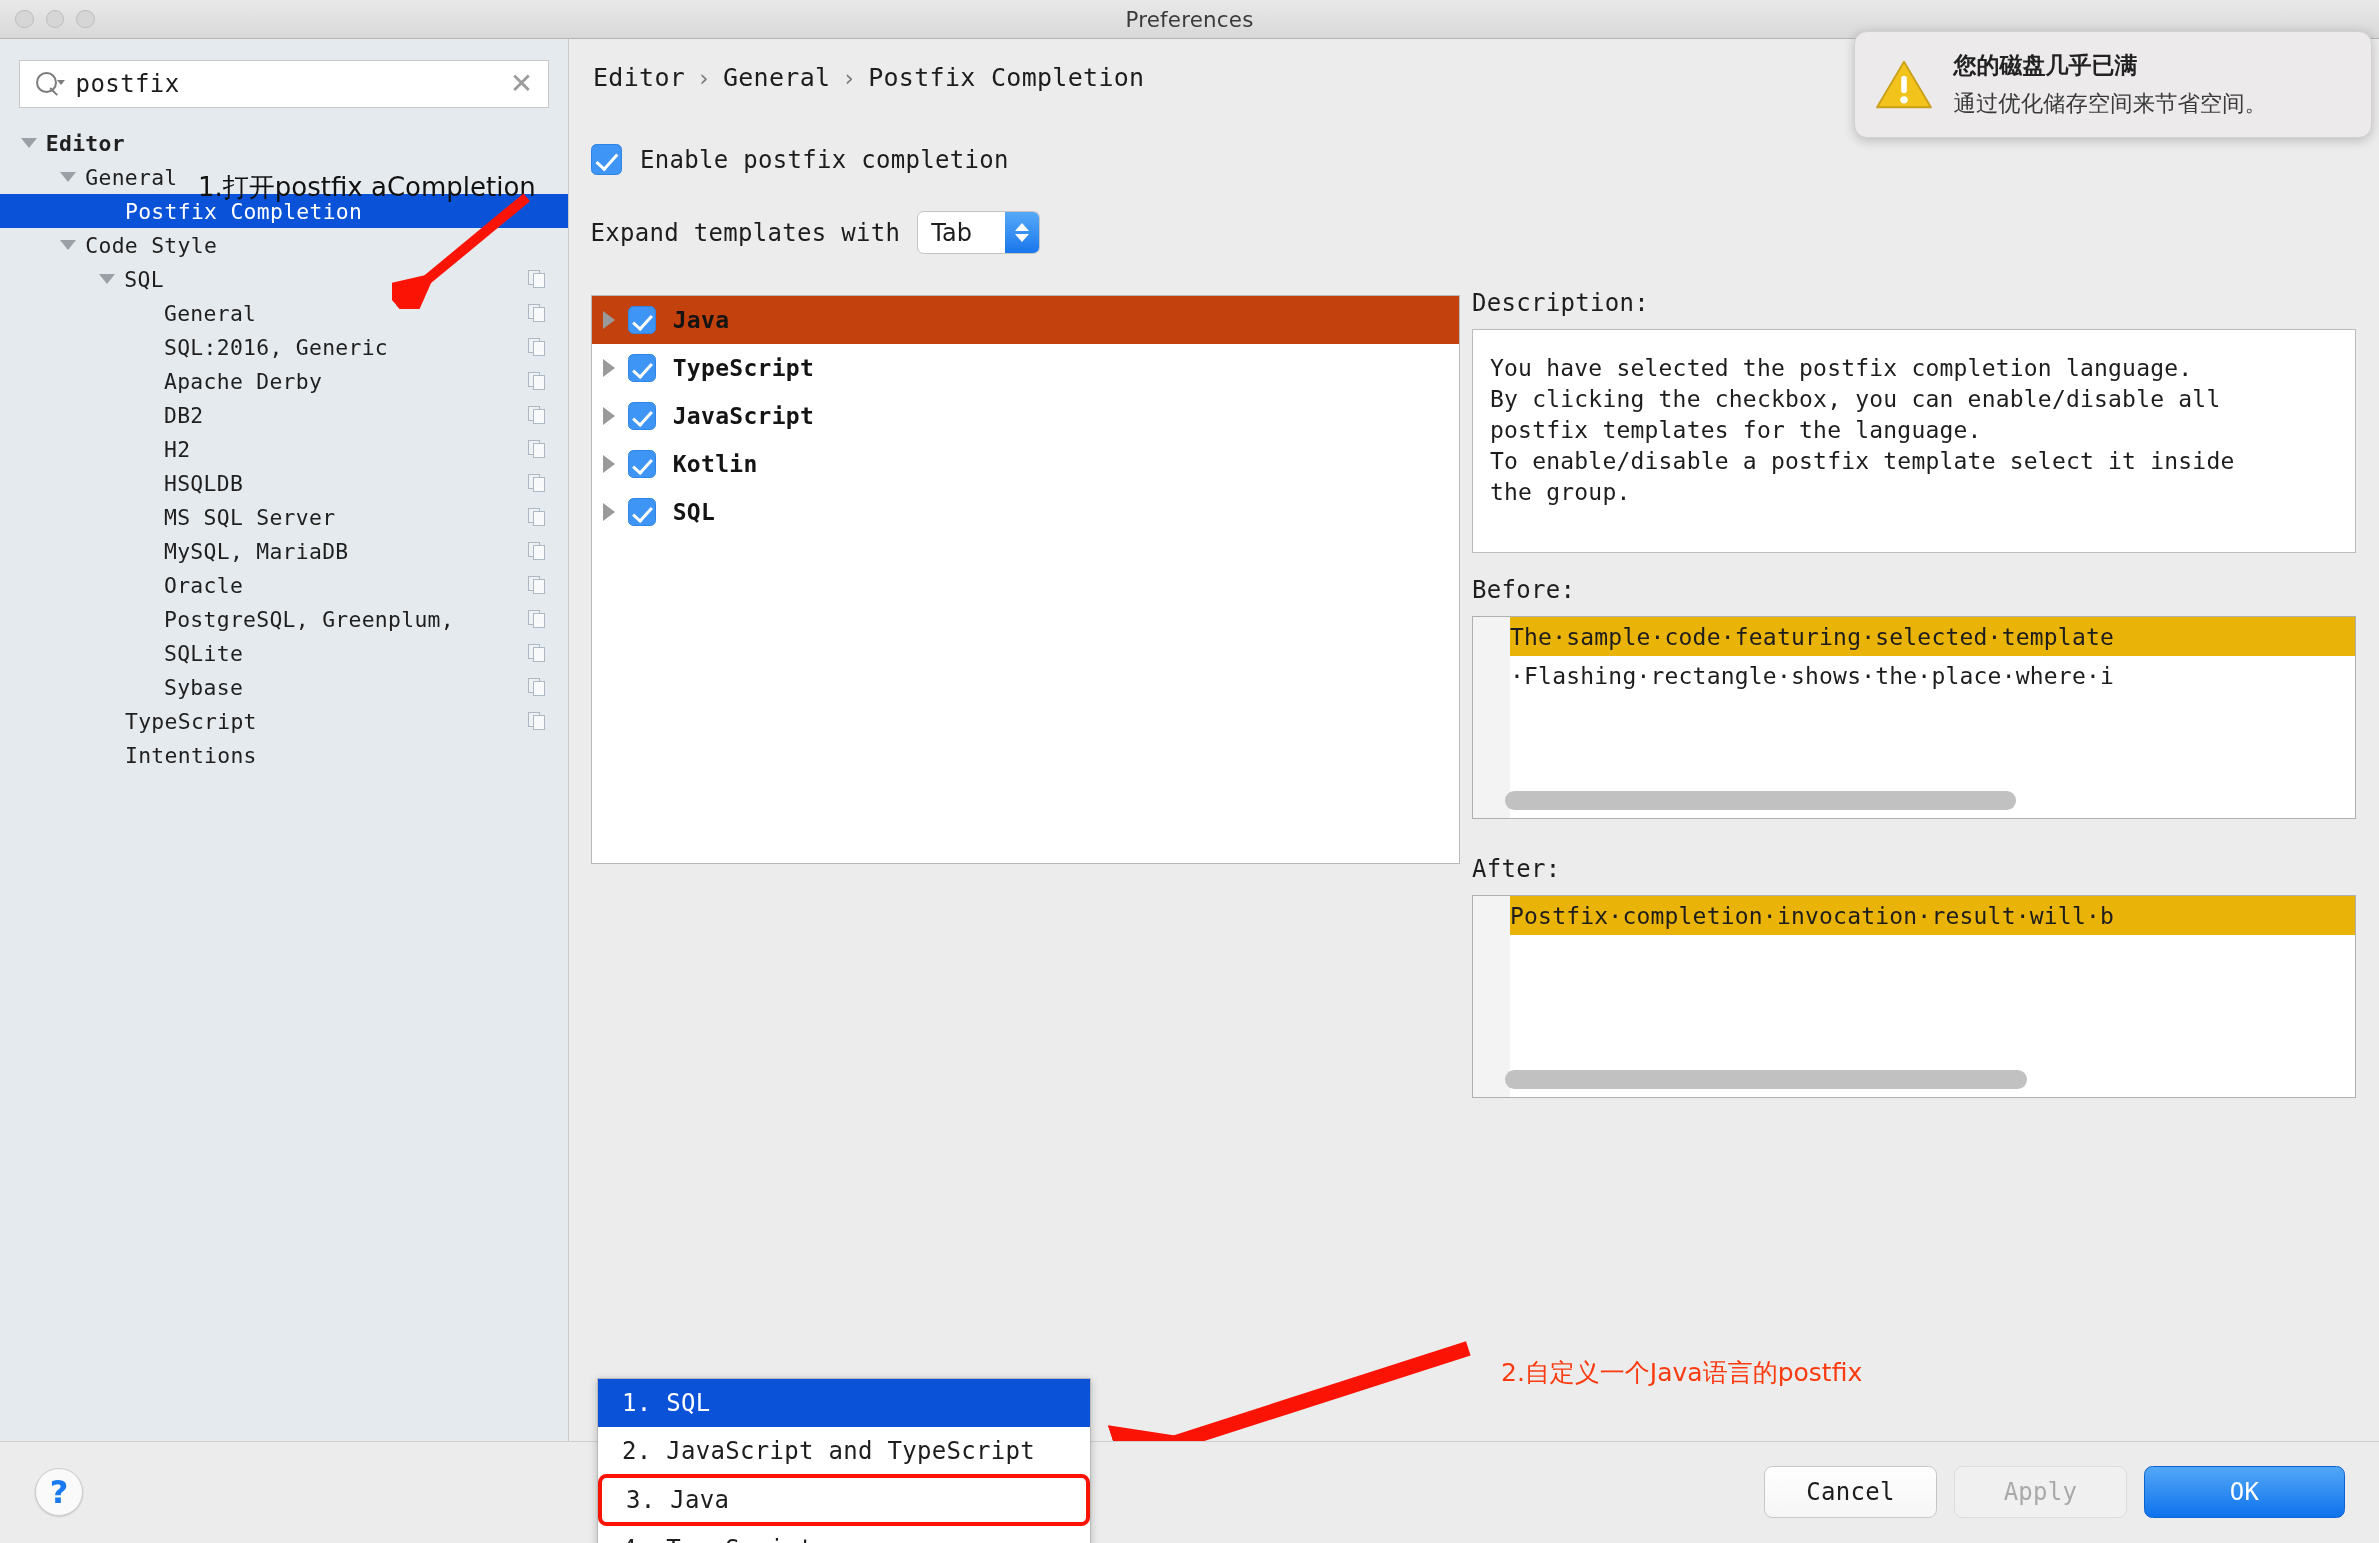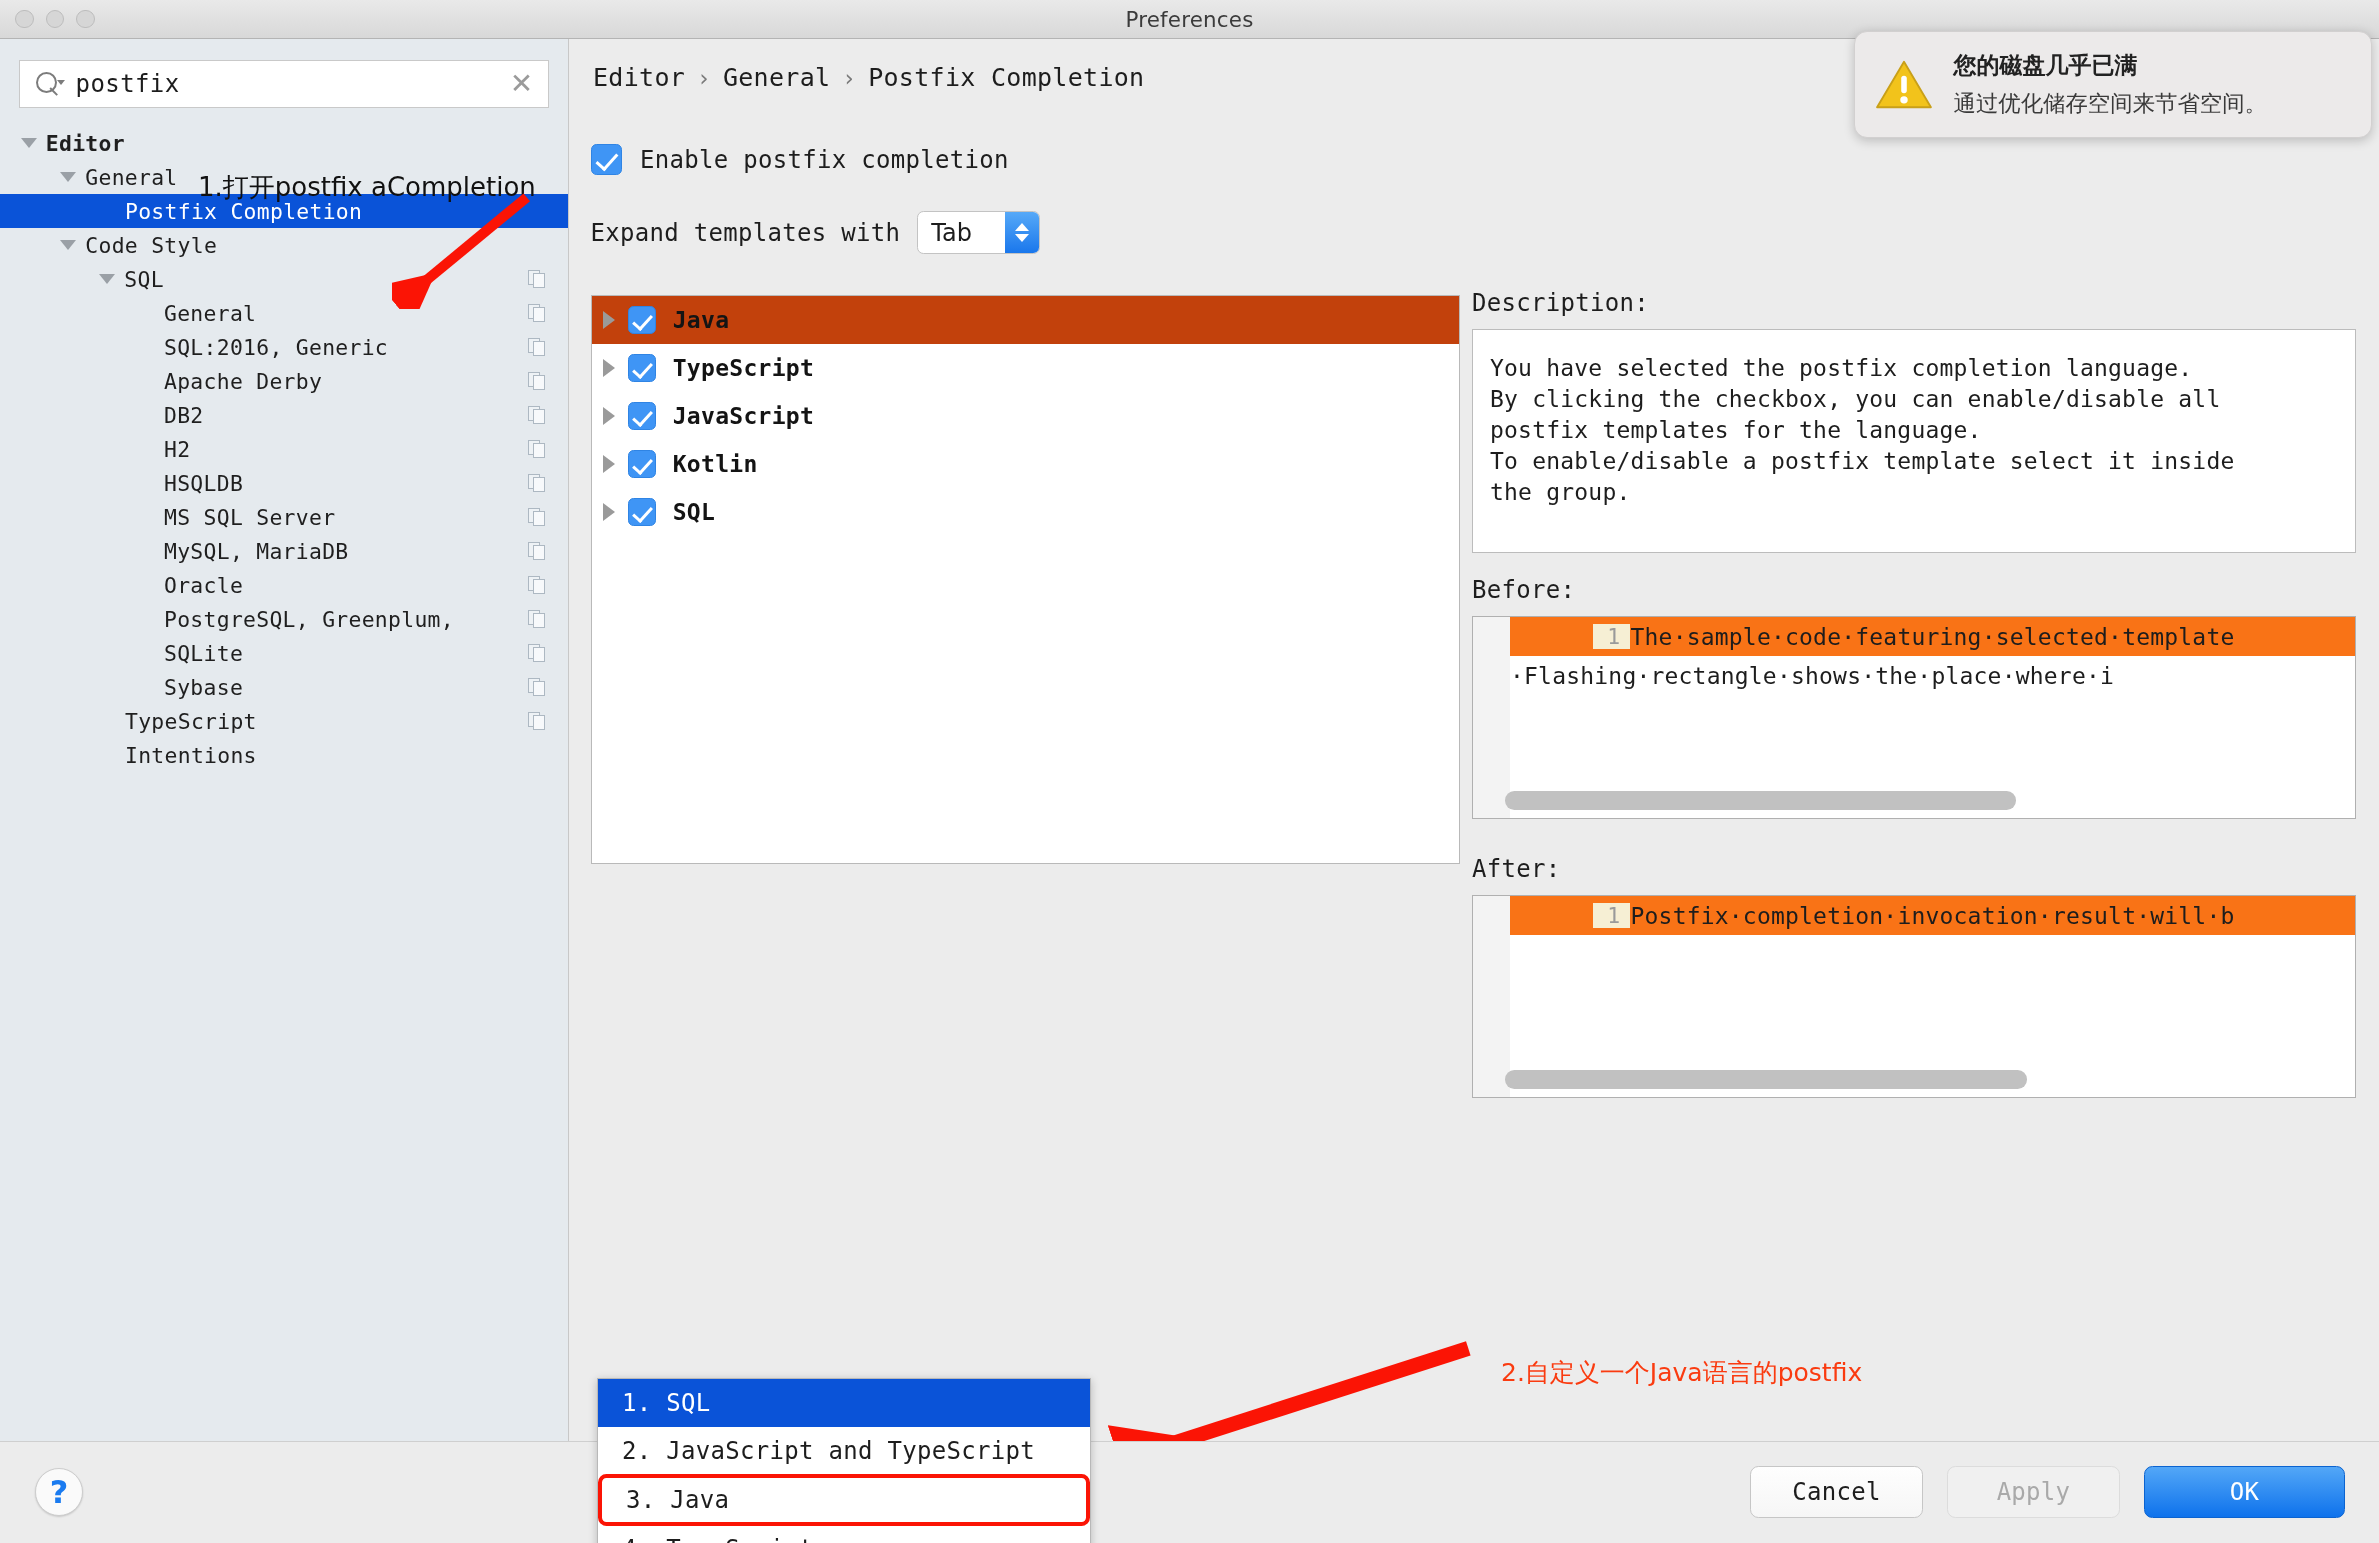--- a/index.html
+++ b/index.html
@@ -213,21 +213,21 @@
     width: 884px; height: 224px; background: #fff;
     border: 0.9px solid #bcbcbc; padding: 23px 17px;
   }
   .desc-line { font-size: 23px; line-height: 31px; color: #1d1d1d; letter-spacing: 0.2px; }
 
   .code-box {
     width: 884px; background: #fff; border: 0.9px solid #b0b0b0;
     position: relative; overflow: hidden;
   }
   .code-row { display: flex; align-items: center; height: 39px; }
-  .code-row.hl { background: #f97316; justify-content: center; }
+  .code-row.hl { background: #eab308; }
   .gutter {
     width: 37px; text-align: right; padding-right: 10.3px;
     font-size: 21.4px; color: #9a9a9a; flex: none;
   }
   .code-row.hl .gutter { background: #f6efd4; }
   .code-txt {
     font-size: 23px; color: #1d1d1d; white-space: nowrap; letter-spacing: 0.2px;
   }
   .hscroll {
     position: absolute; left: 32px; bottom: 8.4px;
@@ -260,21 +260,21 @@
   }
   .help-btn {
     position: absolute; left: 35px; top: 26px;
     width: 48px; height: 48px; border-radius: 50%;
     background: #fafafa; border: 0.9px solid #cdcdcd;
     display:flex; align-items:center; justify-content:center;
     color: #1a7bf0; font-size: 32px; font-weight: bold;
     font-family:"DejaVu Sans","Liberation Sans",sans-serif;
     box-shadow: 0 0.9px 1.9px rgba(0,0,0,.16);
   }
-  .btns { position: absolute; right: 34px; top: 24px; display: flex; gap: 24px; }
+  .btns { position: absolute; right: 34px; top: 24px; display: flex; gap: 17px; }
   .btn {
     height: 52px; min-width: 173px; border-radius: 8.4px;
     display: flex; align-items: center; justify-content: center;
     font-size: 24px; letter-spacing: 0.3px;
   }
   .btn.plain { background: linear-gradient(180deg,#fefefe,#f6f6f6); border: 0.9px solid #c6c6c6; color: #1d1d1d; }
   .btn.disabled { background: #f0f0f0; border: 0.9px solid #dcdcdc; color: #a9a9a9; }
   .btn.primary {
     background: linear-gradient(180deg,#53a7f7 0%,#0e72ec 100%);
     border: 0.9px solid #0b63d0; color: #fff; min-width: 201px;

